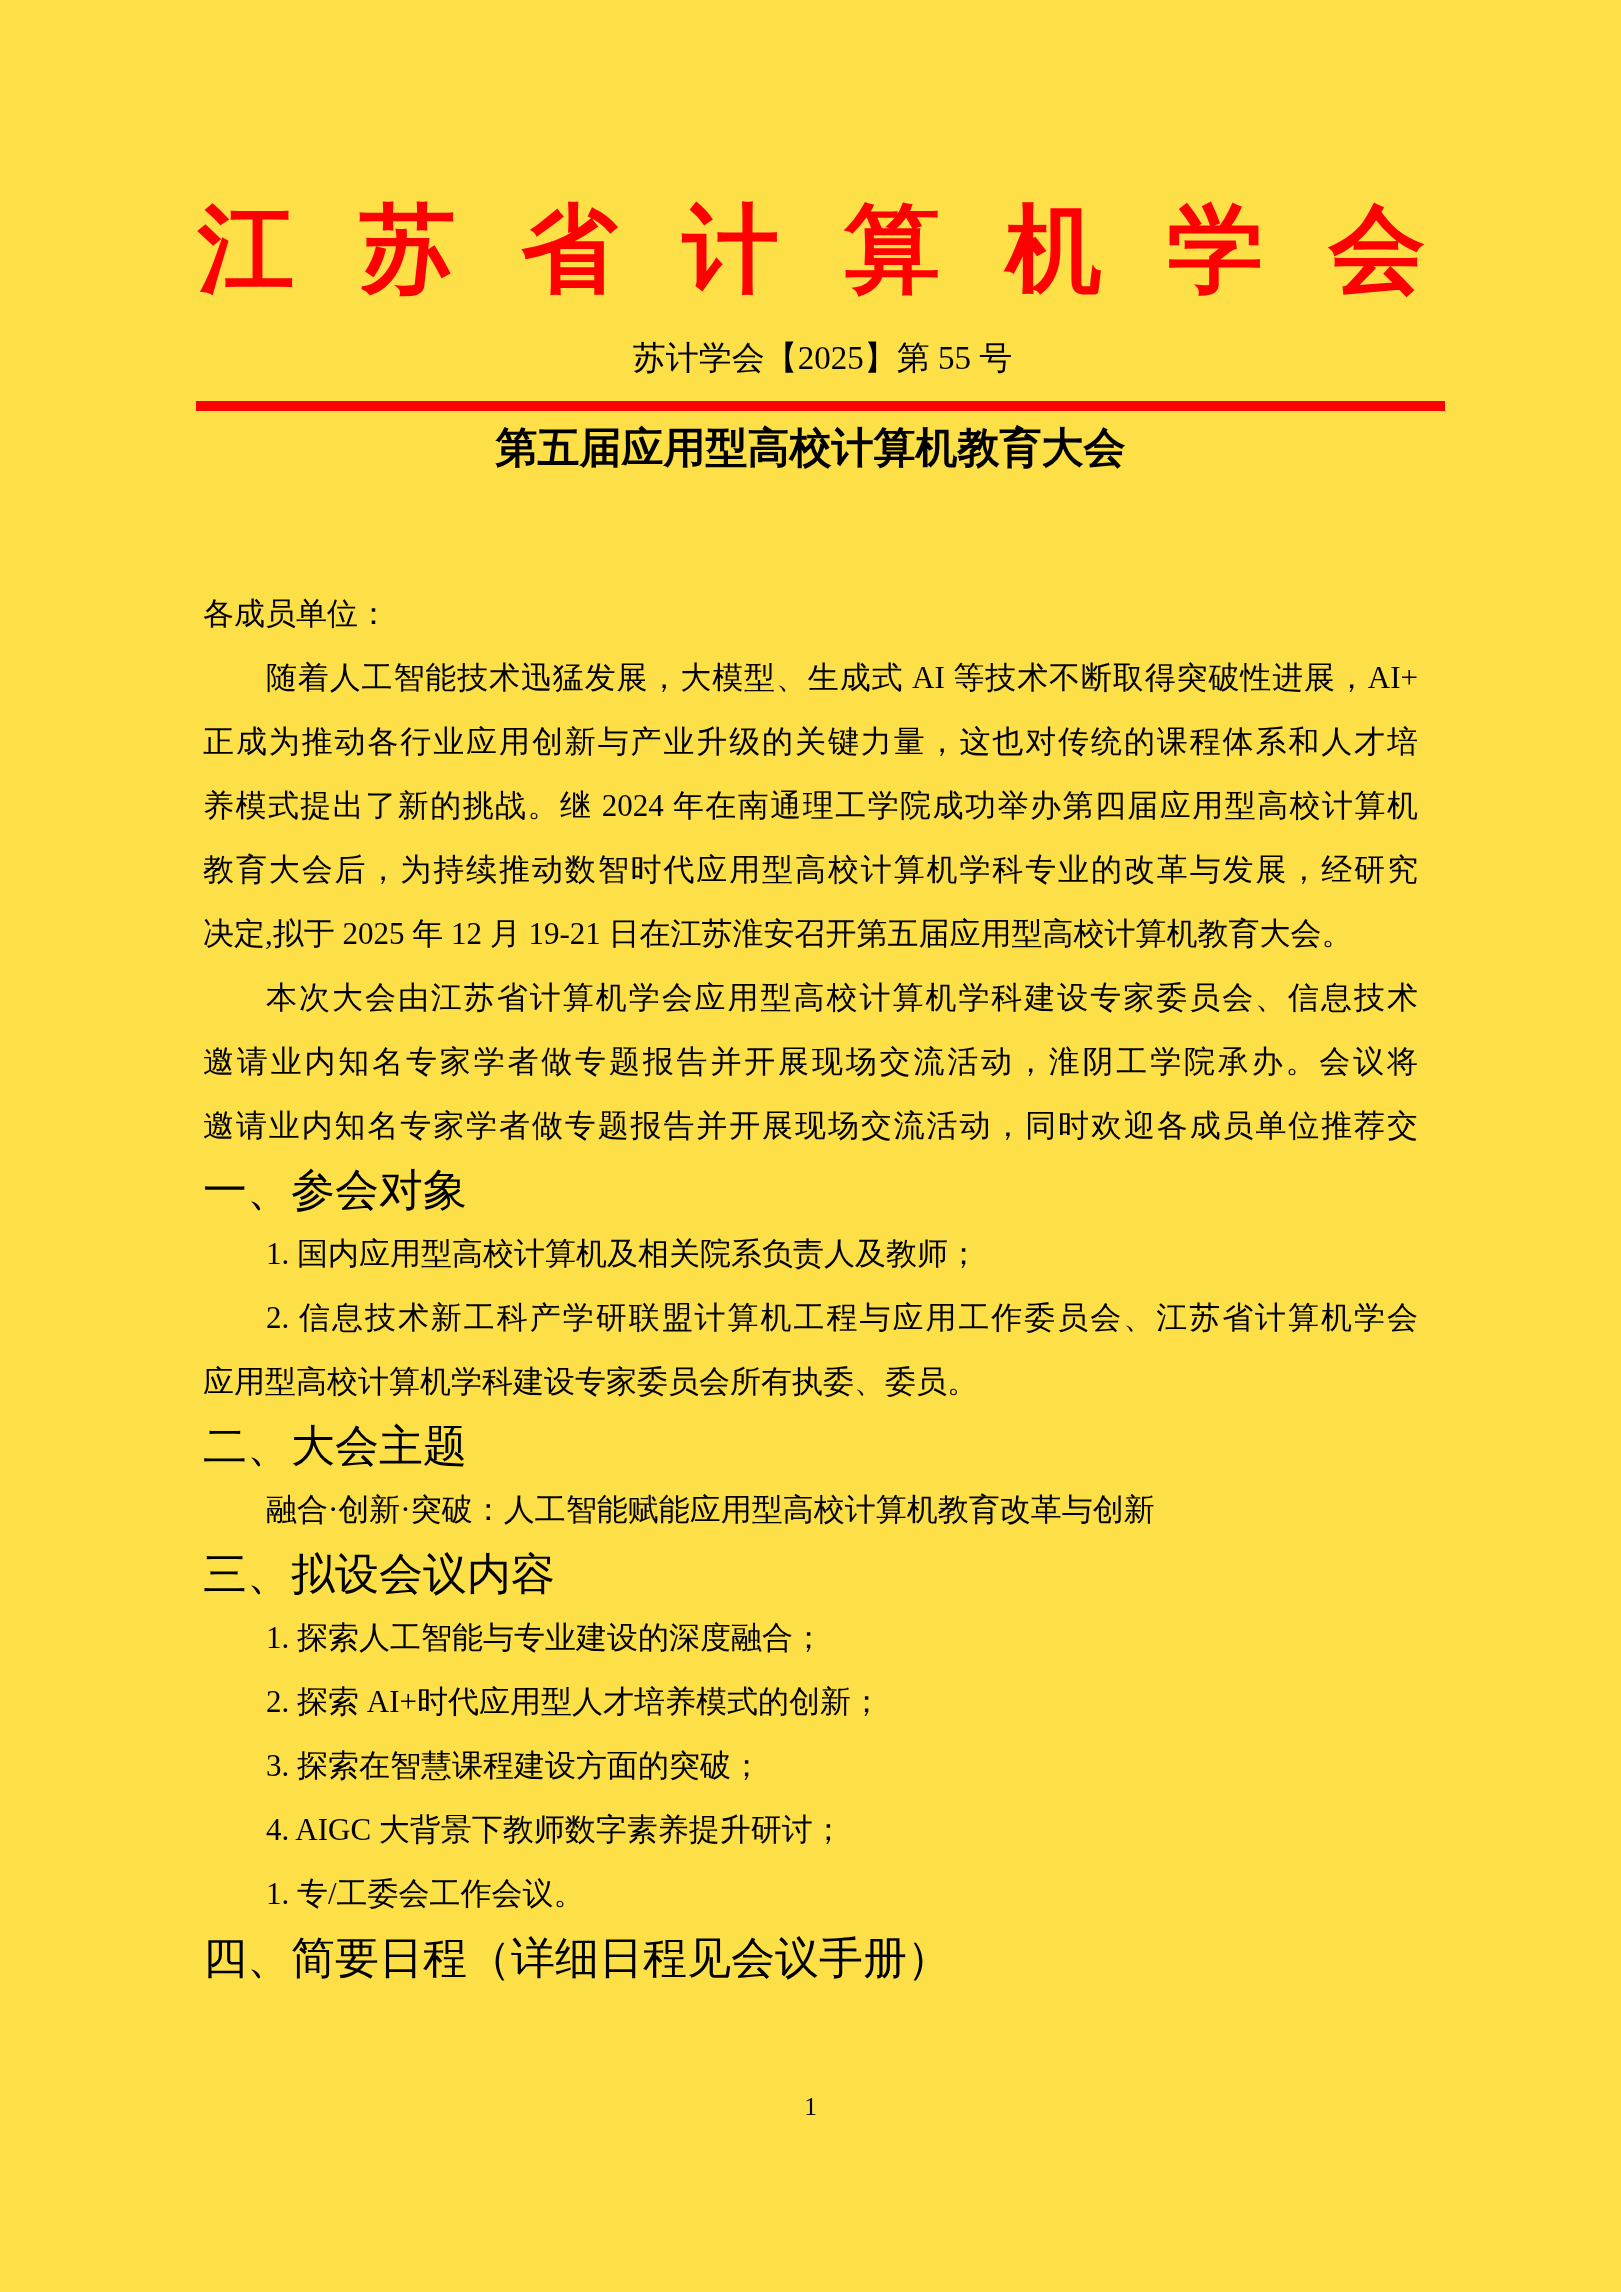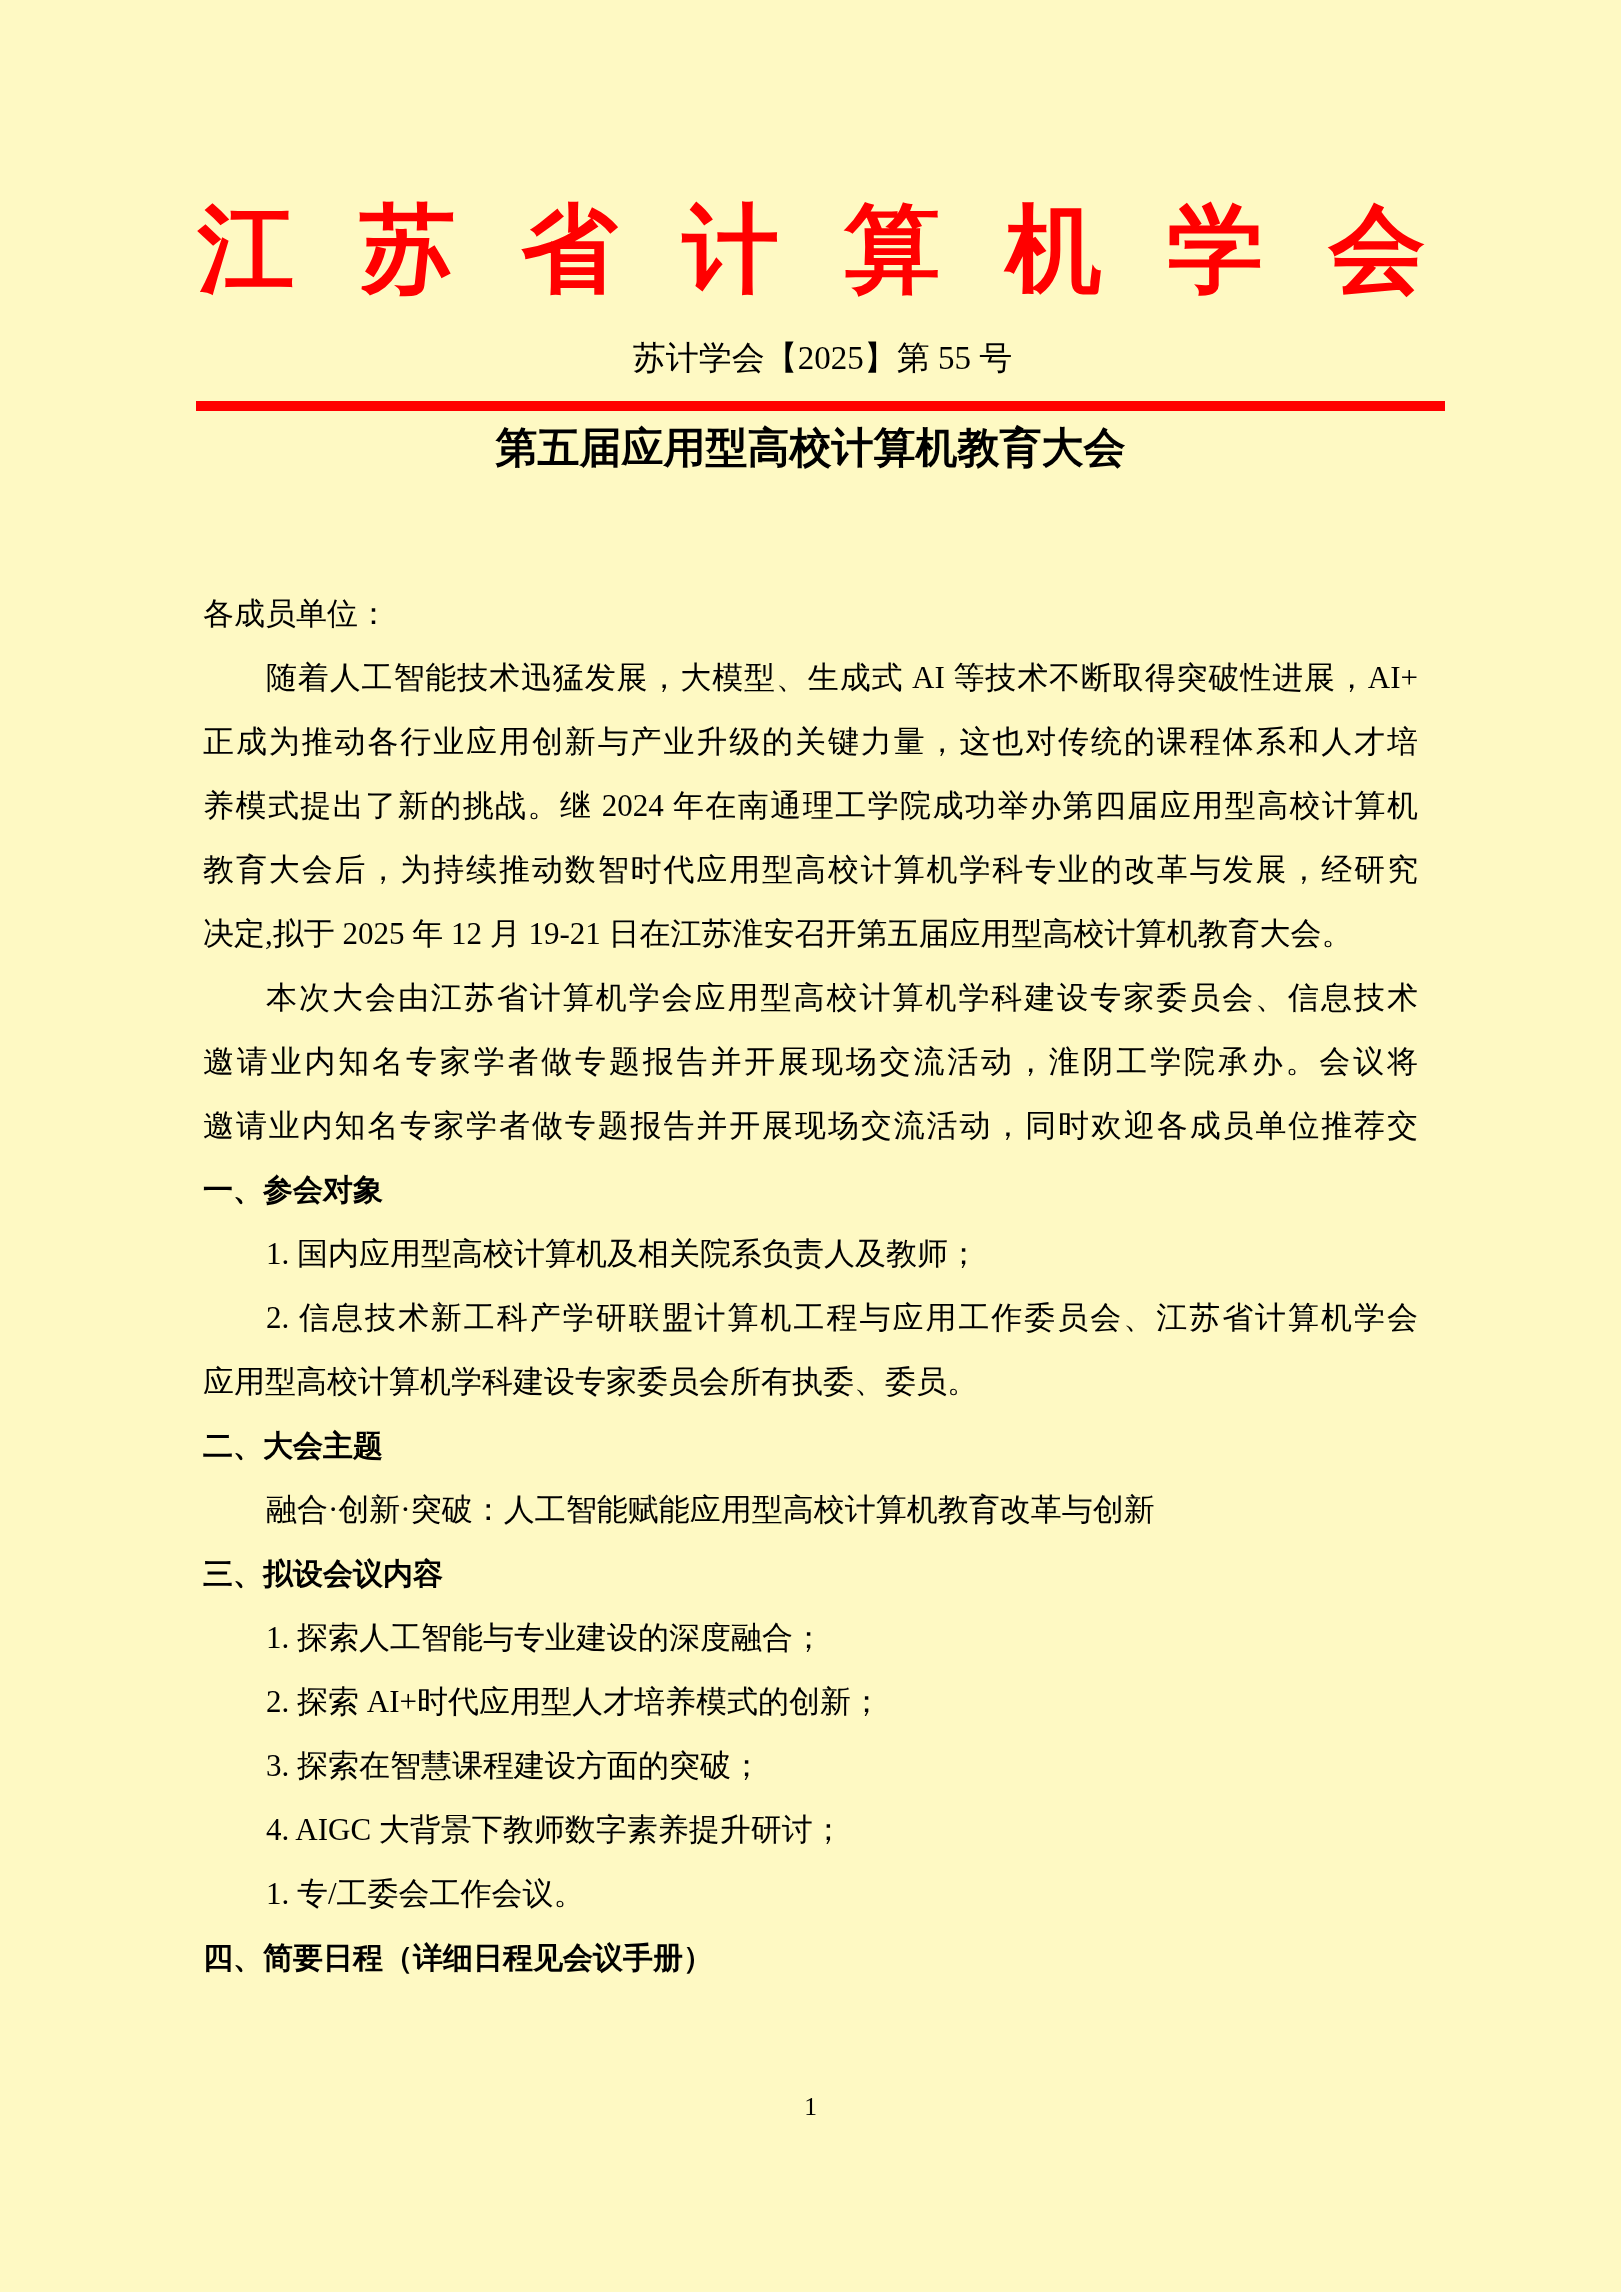--- a/index.html
+++ b/index.html
@@ -4,21 +4,21 @@
 <style>
   html, body {
     margin: 0;
     padding: 0;
     background: #ffffff;
   }
   .page {
     position: relative;
     width: 1621px;
     height: 2293px;
-    background: #fef9c3;
+    background: #fde047;
     font-family: "Liberation Serif", "DejaVu Serif", serif;
     color: #000000;
     overflow: hidden;
   }
   .org-title {
     position: absolute;
     top: 196px;
     left: 198px;
     width: 1227px;
     height: 108px;
@@ -80,22 +80,22 @@
     font-size: 31px;
     white-space: nowrap;
   }
   .line.fill {
     white-space: normal;
     text-align: justify;
     text-align-last: justify;
   }
   .line.heading {
     font-family: "Liberation Sans", "DejaVu Sans", sans-serif;
-    font-weight: bold;
-    font-size: 30px;
+    font-weight: normal;
+    font-size: 44px;
   }
   .line.indent-2 {
     padding-left: 63px;
   }
   .page-number {
     position: absolute;
     top: 2090px;
     left: 0;
     width: 1621px;
     text-align: center;

